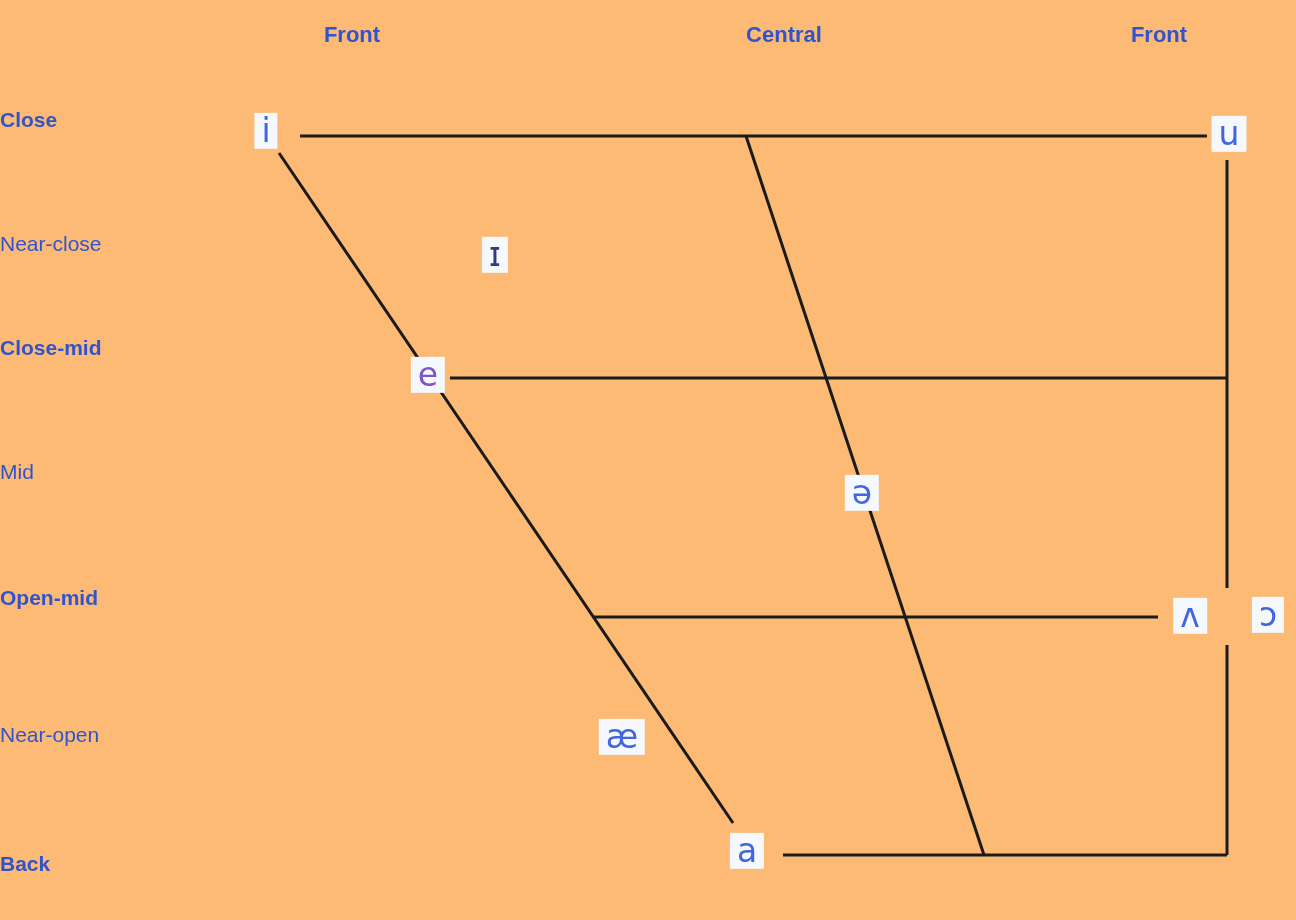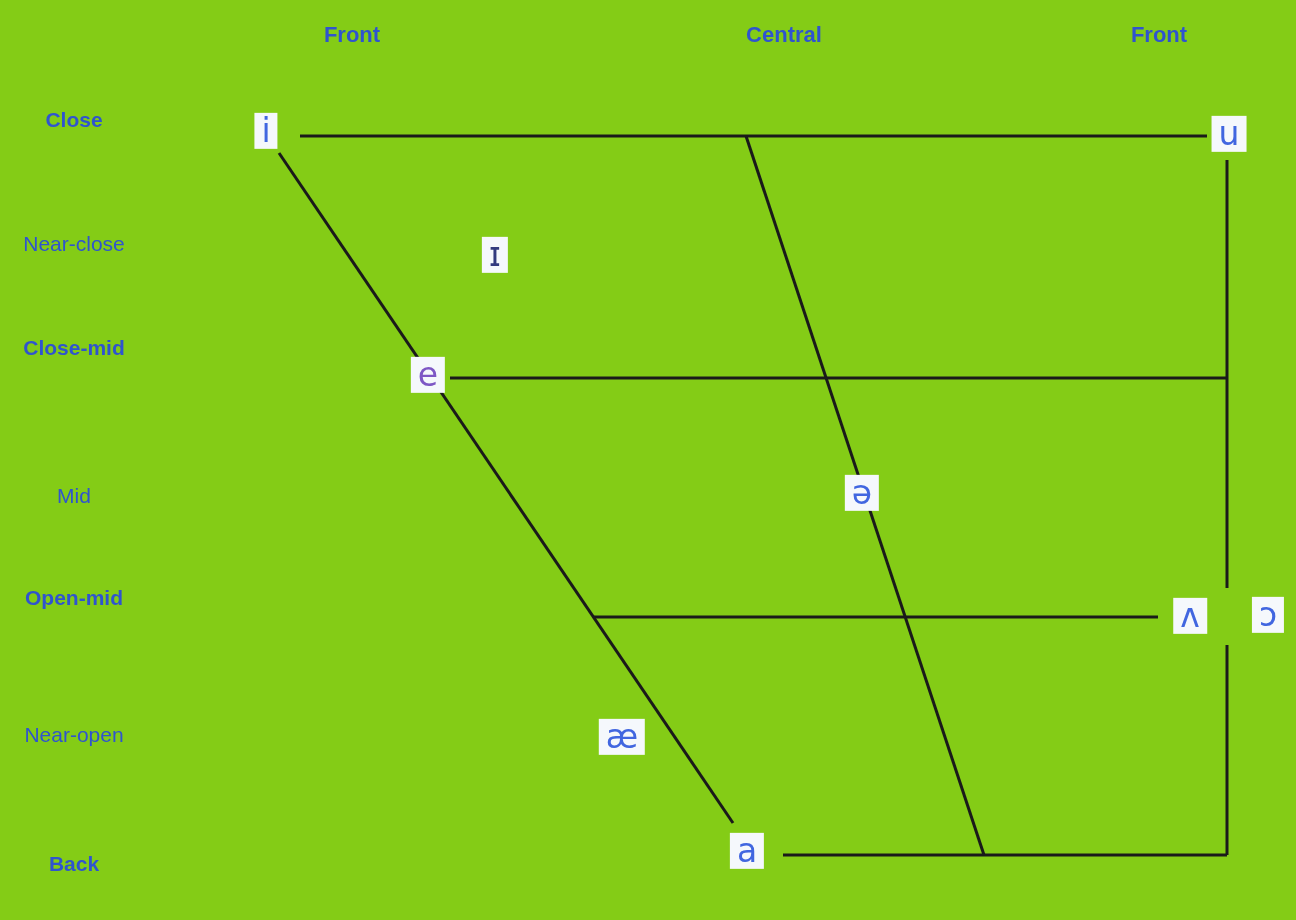--- a/index.html
+++ b/index.html
@@ -5,21 +5,21 @@
   html, body {
     margin: 0;
     padding: 0;
     background: #f5f8fc;
     font-family: "Liberation Sans", sans-serif;
   }
   .stage {
     position: relative;
     width: 1296px;
     height: 920px;
-    background: #84cc16;
+    background: #fdba74;
     overflow: hidden;
   }
   svg.lines {
     position: absolute;
     left: 0;
     top: 0;
     z-index: 1;
   }
   svg.lines line {
     stroke: #1a1a1a;
@@ -32,21 +32,21 @@
     text-align: center;
     font-size: 22px;
     font-weight: bold;
     color: #2f54cf;
     z-index: 2;
   }
   .row-label {
     position: absolute;
     left: 0;
     width: 148px;
-    text-align: center;
+    text-align: left;
     font-size: 21px;
     color: #2f54cf;
     z-index: 2;
   }
   .row-label.bold { font-weight: bold; }
   .vowel {
     position: absolute;
     transform: translate(-50%, -50%);
     font-family: "DejaVu Sans", sans-serif;
     font-size: 33px;
@@ -73,21 +73,21 @@
     <line x1="746" y1="136" x2="984" y2="855"></line>
   </svg>
 
   <div class="col-header" style="left:272px; top:22px">Front</div>
   <div class="col-header" style="left:704px; top:22px">Central</div>
   <div class="col-header" style="left:1079px; top:22px">Front</div>
 
   <div class="row-label bold" style="top:108px">Close</div>
   <div class="row-label" style="top:232px">Near-close</div>
   <div class="row-label bold" style="top:336px">Close-mid</div>
-  <div class="row-label" style="top:484px">Mid</div>
+  <div class="row-label" style="top:460px">Mid</div>
   <div class="row-label bold" style="top:586px">Open-mid</div>
   <div class="row-label" style="top:723px">Near-open</div>
   <div class="row-label bold" style="top:852px">Back</div>
 
   <span class="vowel" style="left: 266px; top: 131px; color: rgb(65, 102, 224);">i</span>
   <span class="vowel" style="left: 1229px; top: 134px; color: rgb(65, 102, 224);">u</span>
   <span class="vowel" style="left: 495px; top: 255px; color: rgb(50, 58, 126);">ɪ</span>
   <span class="vowel" style="left: 428px; top: 375px; color: rgb(126, 87, 197);">e</span>
   <span class="vowel" style="left: 862px; top: 493px; color: rgb(65, 102, 224);">ə</span>
   <span class="vowel" style="left: 1190px; top: 616px; color: rgb(65, 102, 224);">ʌ</span>

